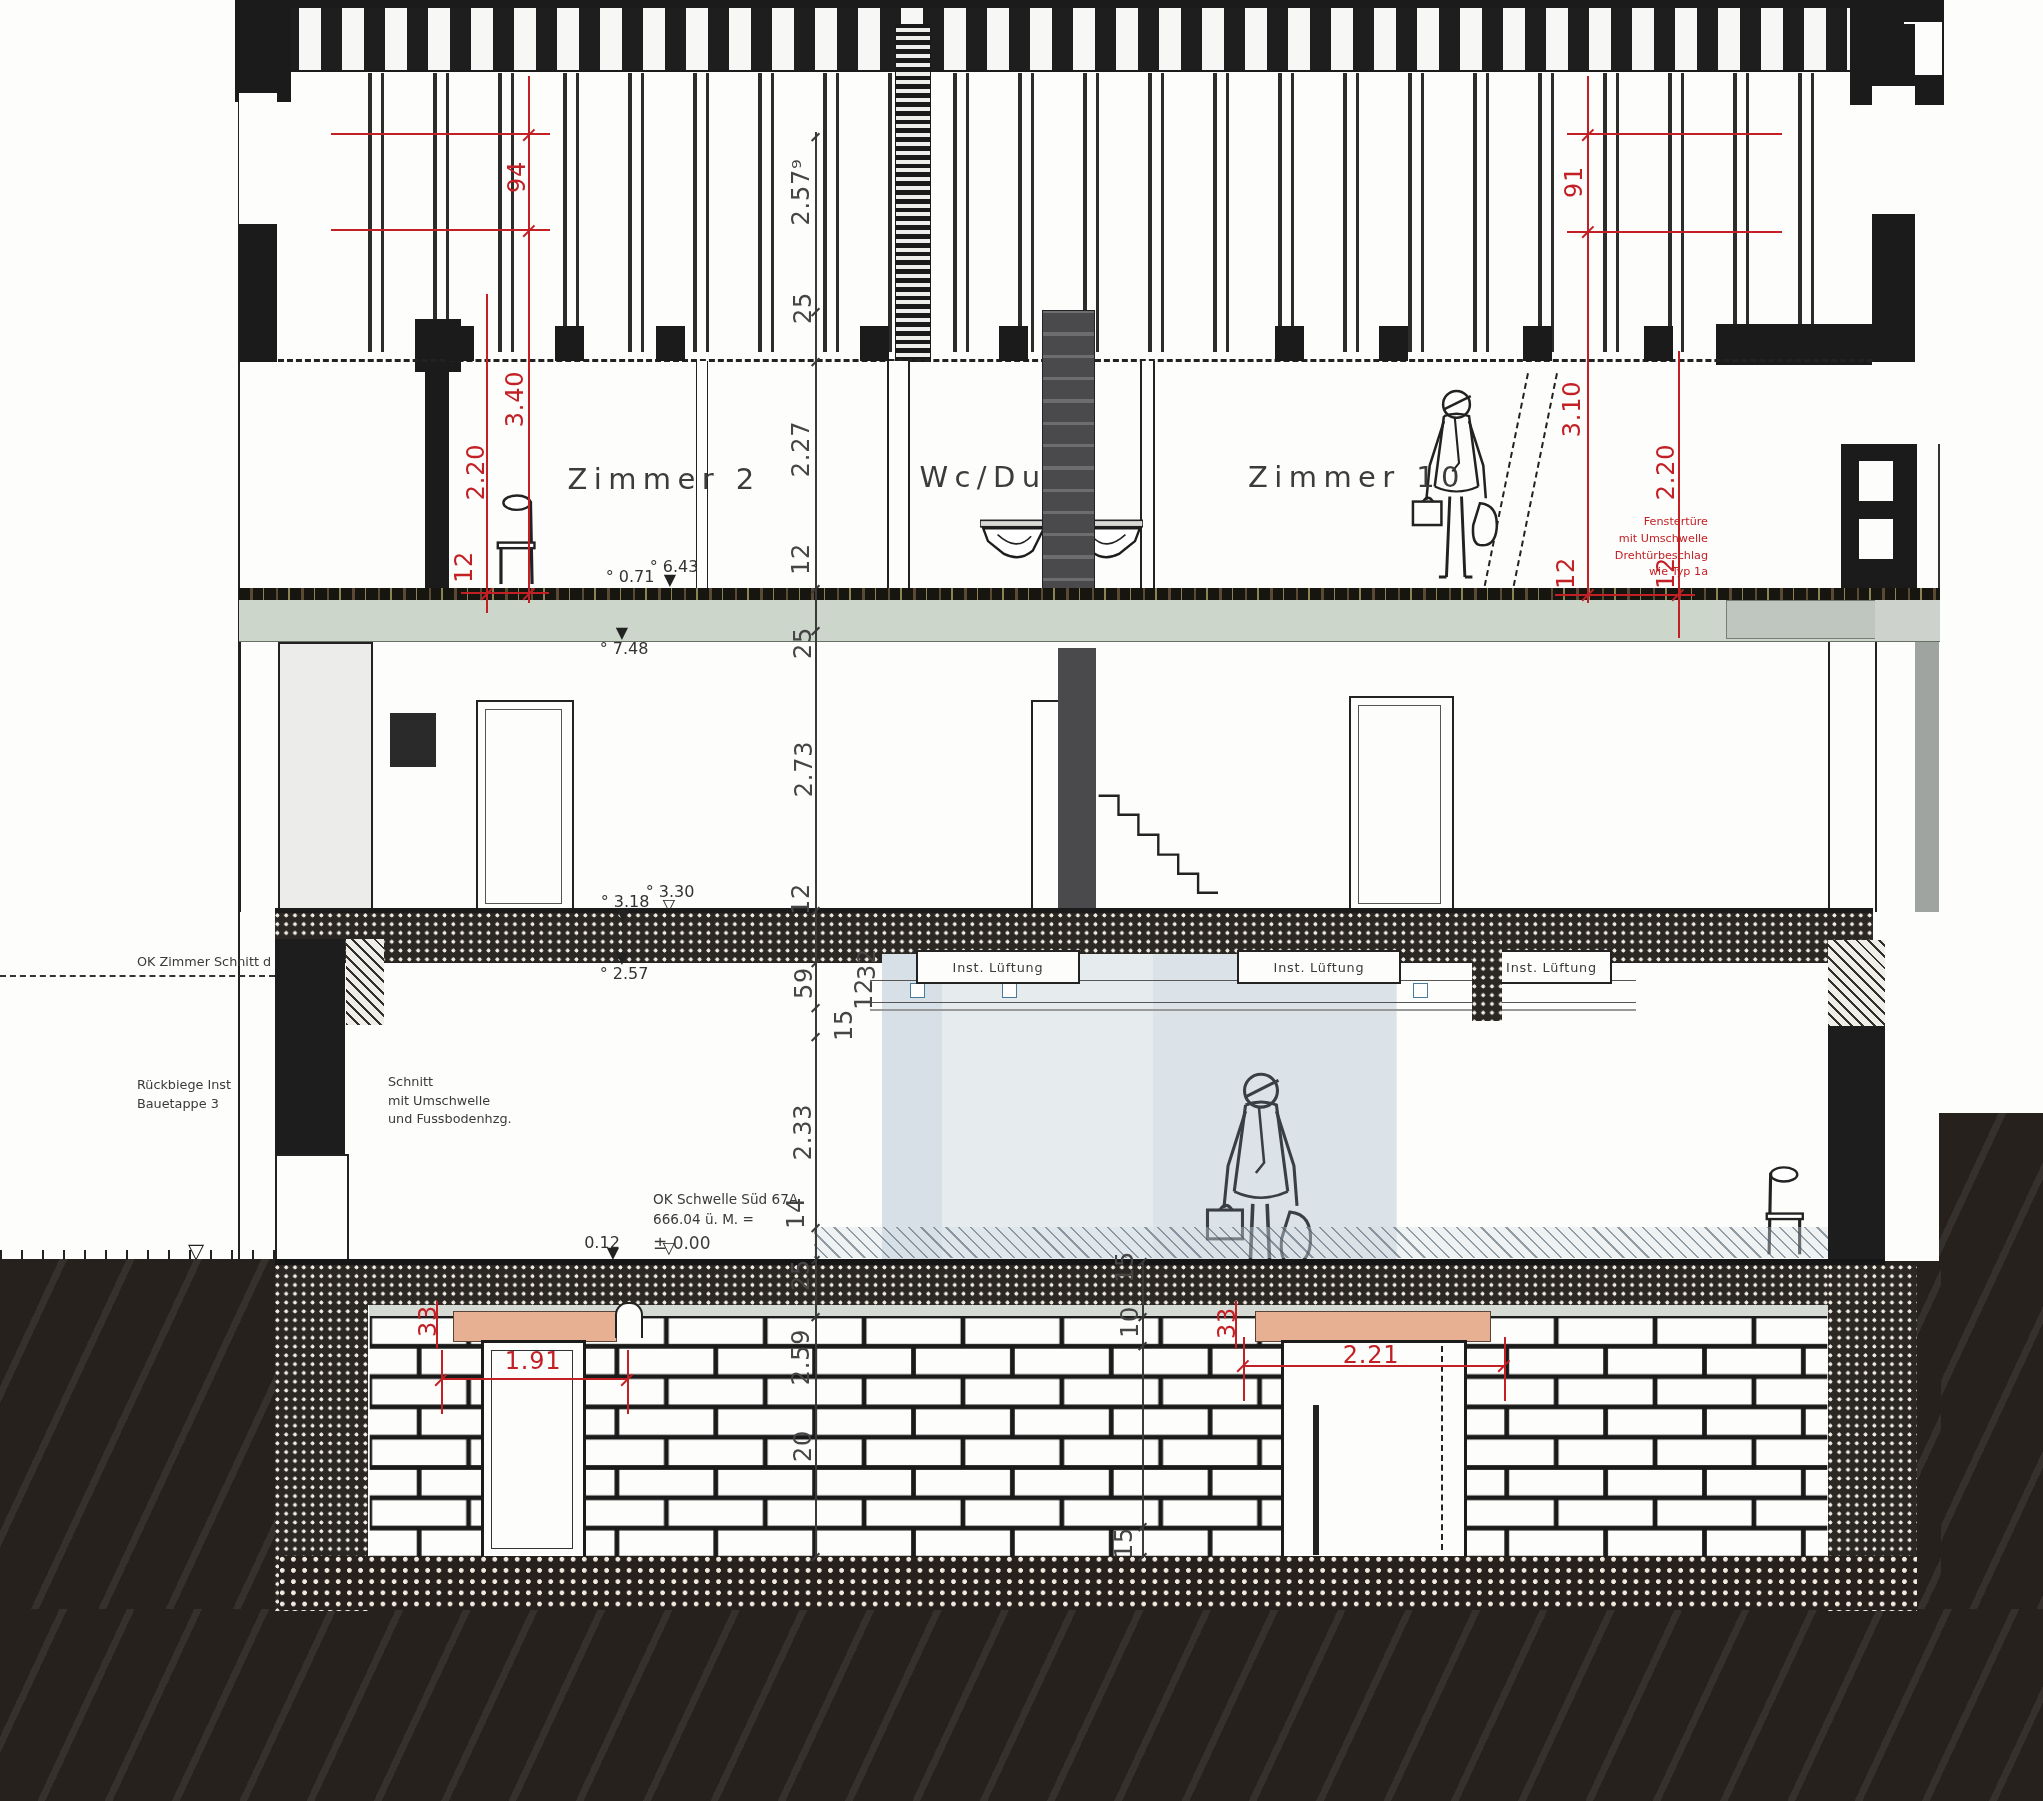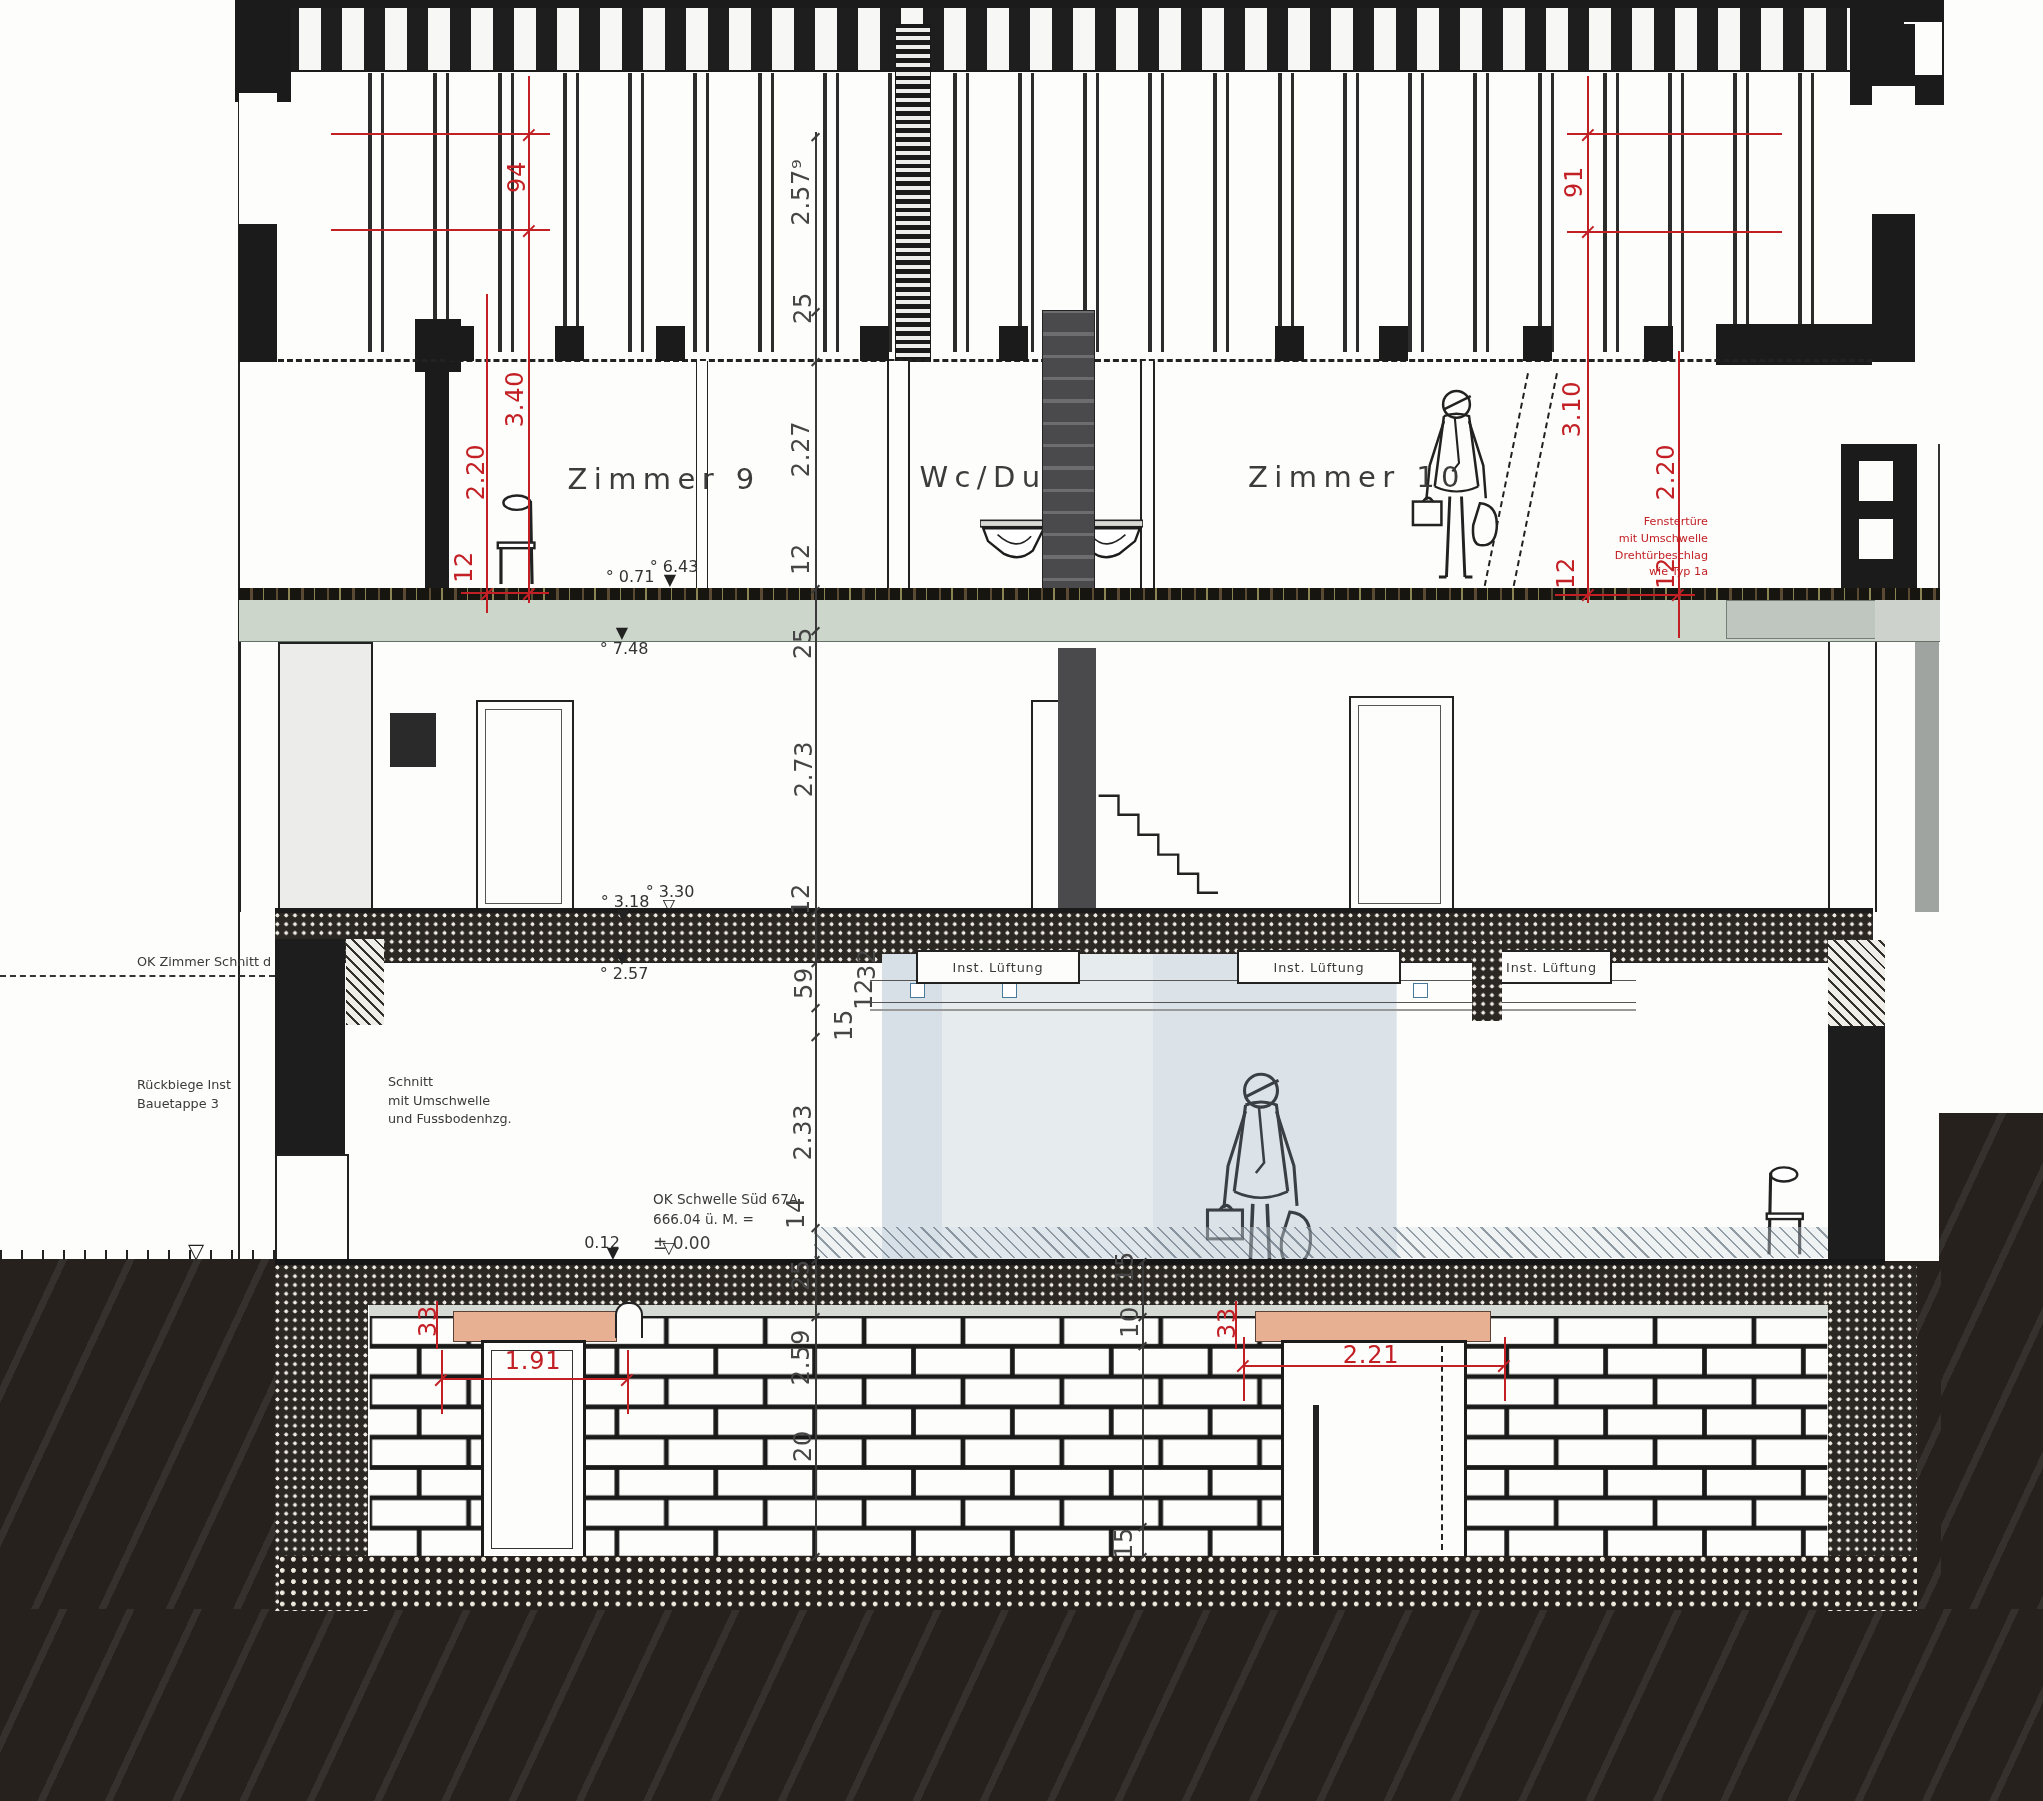--- a/index.html
+++ b/index.html
@@ -348,21 +348,21 @@
       <span class="lvl-icon" style="left: 669px; top: 905px;">▽</span>
       <span class="lvl" style="left: 625px; top: 901px;">° 3.18</span>
       <span class="lvl-icon" style="left: 623px; top: 915px;">▼</span>
       <span class="lvl" style="left: 624px; top: 973px;">° 2.57</span>
       <span class="lvl-icon" style="left: 622px; top: 958px;">▼</span>
       <span class="lvl" style="left: 602px; top: 1242px;">0.12</span>
       <span class="lvl-icon" style="left: 613px; top: 1253px;">▼</span>
       <span class="lvl-icon" style="left: 669px; top: 1248px;">▽</span>
     </div>
 
-  <div class="room-label" style="left:664px;top:479px;">Zimmer 9</div>
+  <div class="room-label" style="left:664px;top:479px;">Zimmer 2</div>
   <div class="room-label" style="left:983px;top:477px;">Wc/Du</div>
   <div class="room-label" style="left:1357px;top:477px;">Zimmer 10</div>
 
 
   <div class="red-note" style="left:1612px;top:514px;">
       <span class="note-line">Fenstertüre</span>
       <span class="note-line">mit Umschwelle</span>
       <span class="note-line">Drehtürbeschlag</span>
       <span class="note-line">wie Typ 1a</span>
     </div>

